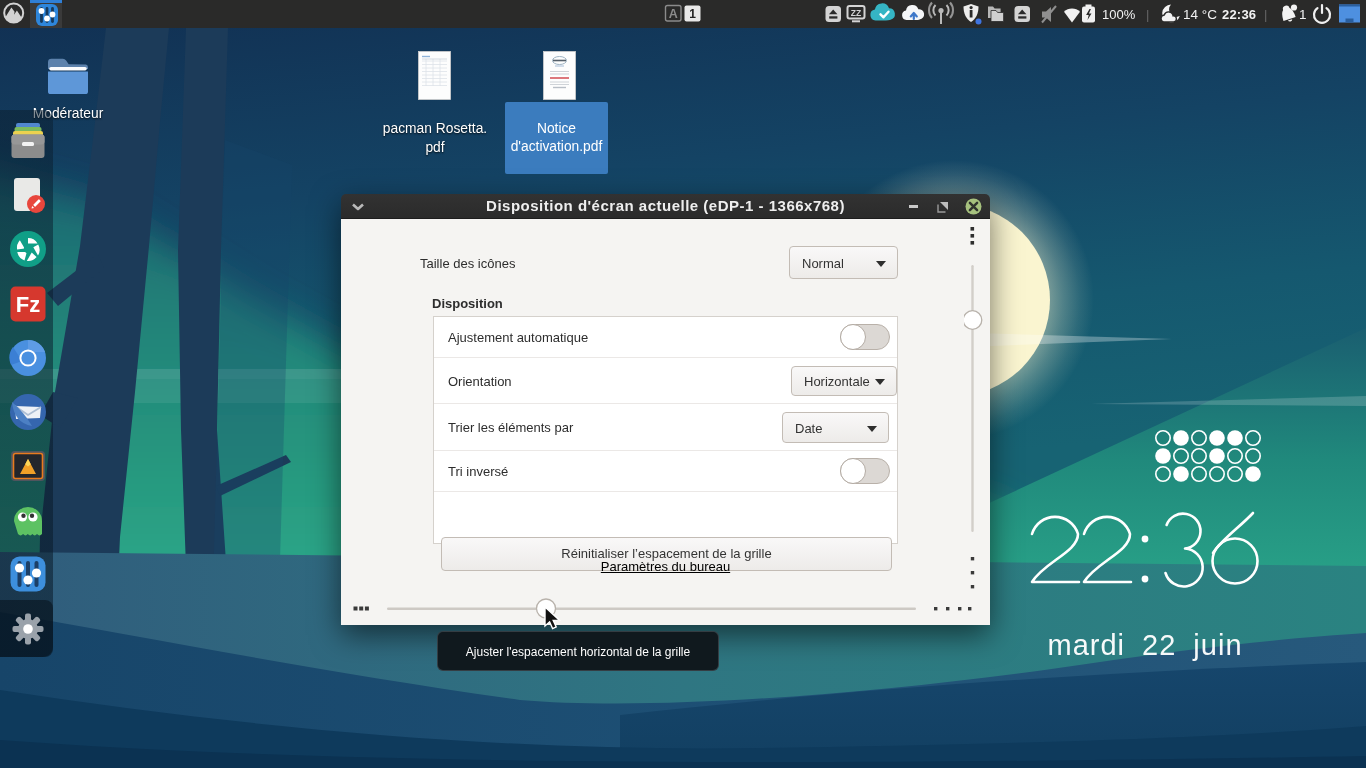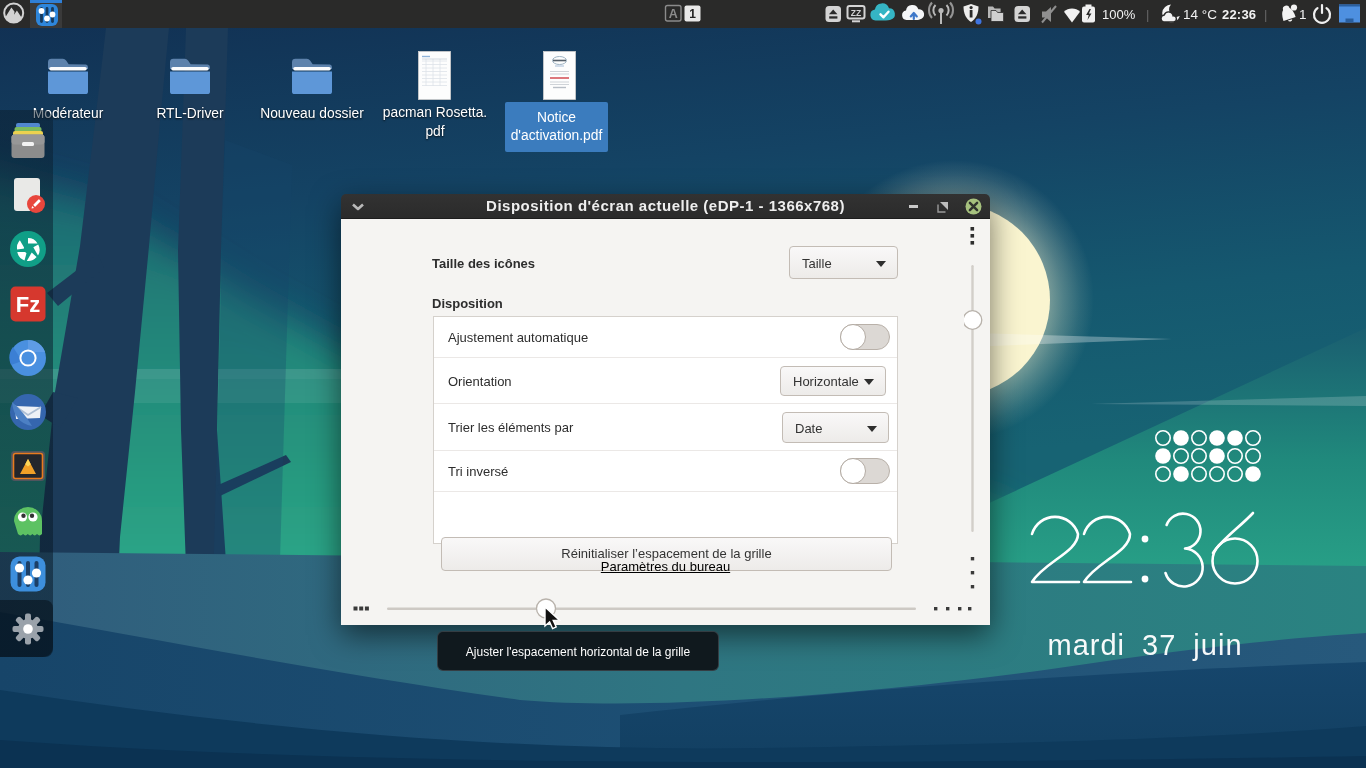--- a/index.html
+++ b/index.html
@@ -6,23 +6,23 @@
   html,body { width:1366px; height:768px; overflow:hidden; font-family:"Liberation Sans", sans-serif; }
   #stage { position:absolute; top:0; left:0; width:1366px; height:768px; background:#14324e; }
   .abs { position:absolute; }
 
   
   #panel { position:absolute; top:0; left:0; width:1366px; height:28px; background:#2a2a29; z-index:50;
            display:flex; align-items:center; color:#efefef; font-size:13px; }
 
   
   .dicon { position:absolute; width:108px; text-align:center; color:#fff; font-size:13.8px; z-index:10;}
-  .dicon .lab { margin-top:4px; line-height:18.8px; text-shadow:0 1px 2px rgba(0,0,0,0.85); }
+  .dicon .lab { margin-top:20px; line-height:18.8px; text-shadow:0 1px 2px rgba(0,0,0,0.85); }
   .dicon svg { display:block; margin:0 auto; }
-  .sel .lab { background:#3b7cbe; border-radius:2px; text-shadow:none; width:103px; margin:2px auto 11px; padding:7px 0; line-height:18.2px; }
+  .sel .lab { background:#3b7cbe; border-radius:2px; text-shadow:none; width:103px; margin:2px auto 11px; padding:18px 0; line-height:18.2px; }
 
   
   #dock { position:absolute; left:0; top:110px; width:53px; height:547px; z-index:20;
           background:linear-gradient(180deg, rgba(10,30,46,0.50), rgba(8,24,38,0.55));
           border-radius:0 10px 10px 0;padding-left:32px; }
   .dk { position:absolute; left:9px; width:38px; height:38px; }
 
   
   #dlg { position:absolute; left:341px; top:194px; width:649px; height:431px; z-index:30;
          box-shadow:0 10px 30px rgba(0,0,0,0.55); border-radius:5px 5px 0 0; font-size:13px; color:#2d2d2d;}
@@ -159,21 +159,21 @@
       <path d="M1166.6,525 A 17.5,17.5 0 1 1 1185,548.5 A 19,19 0 1 1 1165.5,573"></path>
       <circle cx="1235" cy="561" r="22.5"></circle>
       <path d="M1253,513 C1240,527 1222,539 1213,553"></path>
     </g>
     <g fill="#ffffff">
       <circle cx="1145" cy="539" r="3.4"></circle>
       <circle cx="1145" cy="579" r="3.4"></circle>
     </g>
   </svg>
 
-  <div id="datetxt">mardi 37 juin</div>
+  <div id="datetxt">mardi 22 juin</div>
 
   <div id="panel">
 
     <svg class="abs" width="28" height="28" style="left:2px; top:0;">
       <circle cx="11.7" cy="13" r="9.5" fill="none" stroke="#d2d2d2" stroke-width="2"></circle>
       <path d="M3.5,17 L9.4,7.5 L12.6,11.8 L12,14.8 L14.9,10.6 L19.5,17.6 L18.6,20.3 Q11.7,24.3 5,20 Z" fill="#d2d2d2"></path>
     </svg>
 
     <div class="abs" style="left:30px; top:0; width:32px; height:28px; background:#3a3a3a; border-top:3px solid #2f7fd6;"></div>
     <svg class="abs" width="22" height="22" style="left:36px; top:4px;">
@@ -298,32 +298,20 @@
         <rect x="0.5" y="0.5" width="32" height="48" fill="#fdfdfd" stroke="#cfcfcf" stroke-width="0.8"></rect>
       </g>
     </defs>
   </svg>
 
   <div class="dicon" style="left:14px; top:53px;">
     <svg width="42" height="38" style="margin-top:4px;">
         <use href="#folder"></use>
       </svg>
     <div class="lab" style="margin-top:10px;"><span>Modérateur</span></div>
-  </div>
-  <div class="dicon" style="left:136px; top:53px;">
-    <svg width="42" height="38" style="margin-top:4px;">
-        <use href="#folder"></use>
-      </svg>
-    <div class="lab" style="margin-top:10px;"><span>RTL-Driver</span></div>
-  </div>
-  <div class="dicon" style="left:258px; top:53px;">
-    <svg width="42" height="38" style="margin-top:4px;">
-        <use href="#folder"></use>
-      </svg>
-    <div class="lab" style="margin-top:10px;"><span>Nouveau dossier</span></div>
   </div>
   <div class="dicon" style="left:381px; top:51px;">
     <svg width="34" height="49">
         <use href="#pdfpage"></use>
       <g stroke="#dde2e8" stroke-width="0.8">
         <line x1="4" y1="10" x2="29" y2="10"></line>
           <line x1="4" y1="13.5" x2="29" y2="13.5"></line>
         <line x1="4" y1="17" x2="29" y2="17"></line>
           <line x1="4" y1="20.5" x2="29" y2="20.5"></line>
         <line x1="4" y1="24" x2="29" y2="24"></line>
@@ -468,37 +456,37 @@
       <svg class="abs" width="12" height="12" style="left:596px; top:7px;">
         <path d="M3,1 L11,1 L11,9 Z" fill="#bdbdbd"></path>
         <path d="M1,3.5 L1,11 L8.5,11" fill="none" stroke="#9a9a9a" stroke-width="1.4"></path>
       </svg>
       <svg class="abs" width="17" height="17" style="left:624px; top:4px;">
         <circle cx="8.5" cy="8.5" r="8" fill="#a6c17e"></circle>
         <path d="M4.9,4.9 L12.1,12.1 M12.1,4.9 L4.9,12.1" stroke="#30342e" stroke-width="2.5" stroke-linecap="round"></path>
       </svg>
     </div>
     <div id="dbody">
-      <div class="abs" style="left:91px; top:37px; font-weight:bold;">Taille des icônes</div>
+      <div class="abs" style="left:79px; top:37px; font-weight:normal;">Taille des icônes</div>
       <div class="combo" style="left:448px; top:27px; width:109px; height:33px;">
-        <span class="cv">Taille</span>
+        <span class="cv">Normal</span>
           <span class="ar"></span>
       </div>
       <div class="abs" style="left:91px; top:77px; font-weight:bold;">Disposition</div>
 
       <div id="rowpanel">
         <div class="row" style="height:41px;">
             <span class="rl">Ajustement automatique</span>
           <div class="toggle" style="right:7px; top:7px;">
               <div class="knob"></div>
             </div>
         </div>
         <div class="row" style="height:46px;">
             <span class="rl">Orientation</span>
-          <div class="combo" style="right:11px; top:8px; width:106px; height:30px;">
+          <div class="combo" style="right:0; top:8px; width:106px; height:30px;">
               <span class="cv">Horizontale</span>
               <span class="ar"></span>
             </div>
         </div>
         <div class="row" style="height:47px;">
             <span class="rl">Trier les éléments par</span>
           <div class="combo" style="right:8px; top:8px; width:107px; height:31px;">
               <span class="cv">Date</span>
               <span class="ar"></span>
             </div>

